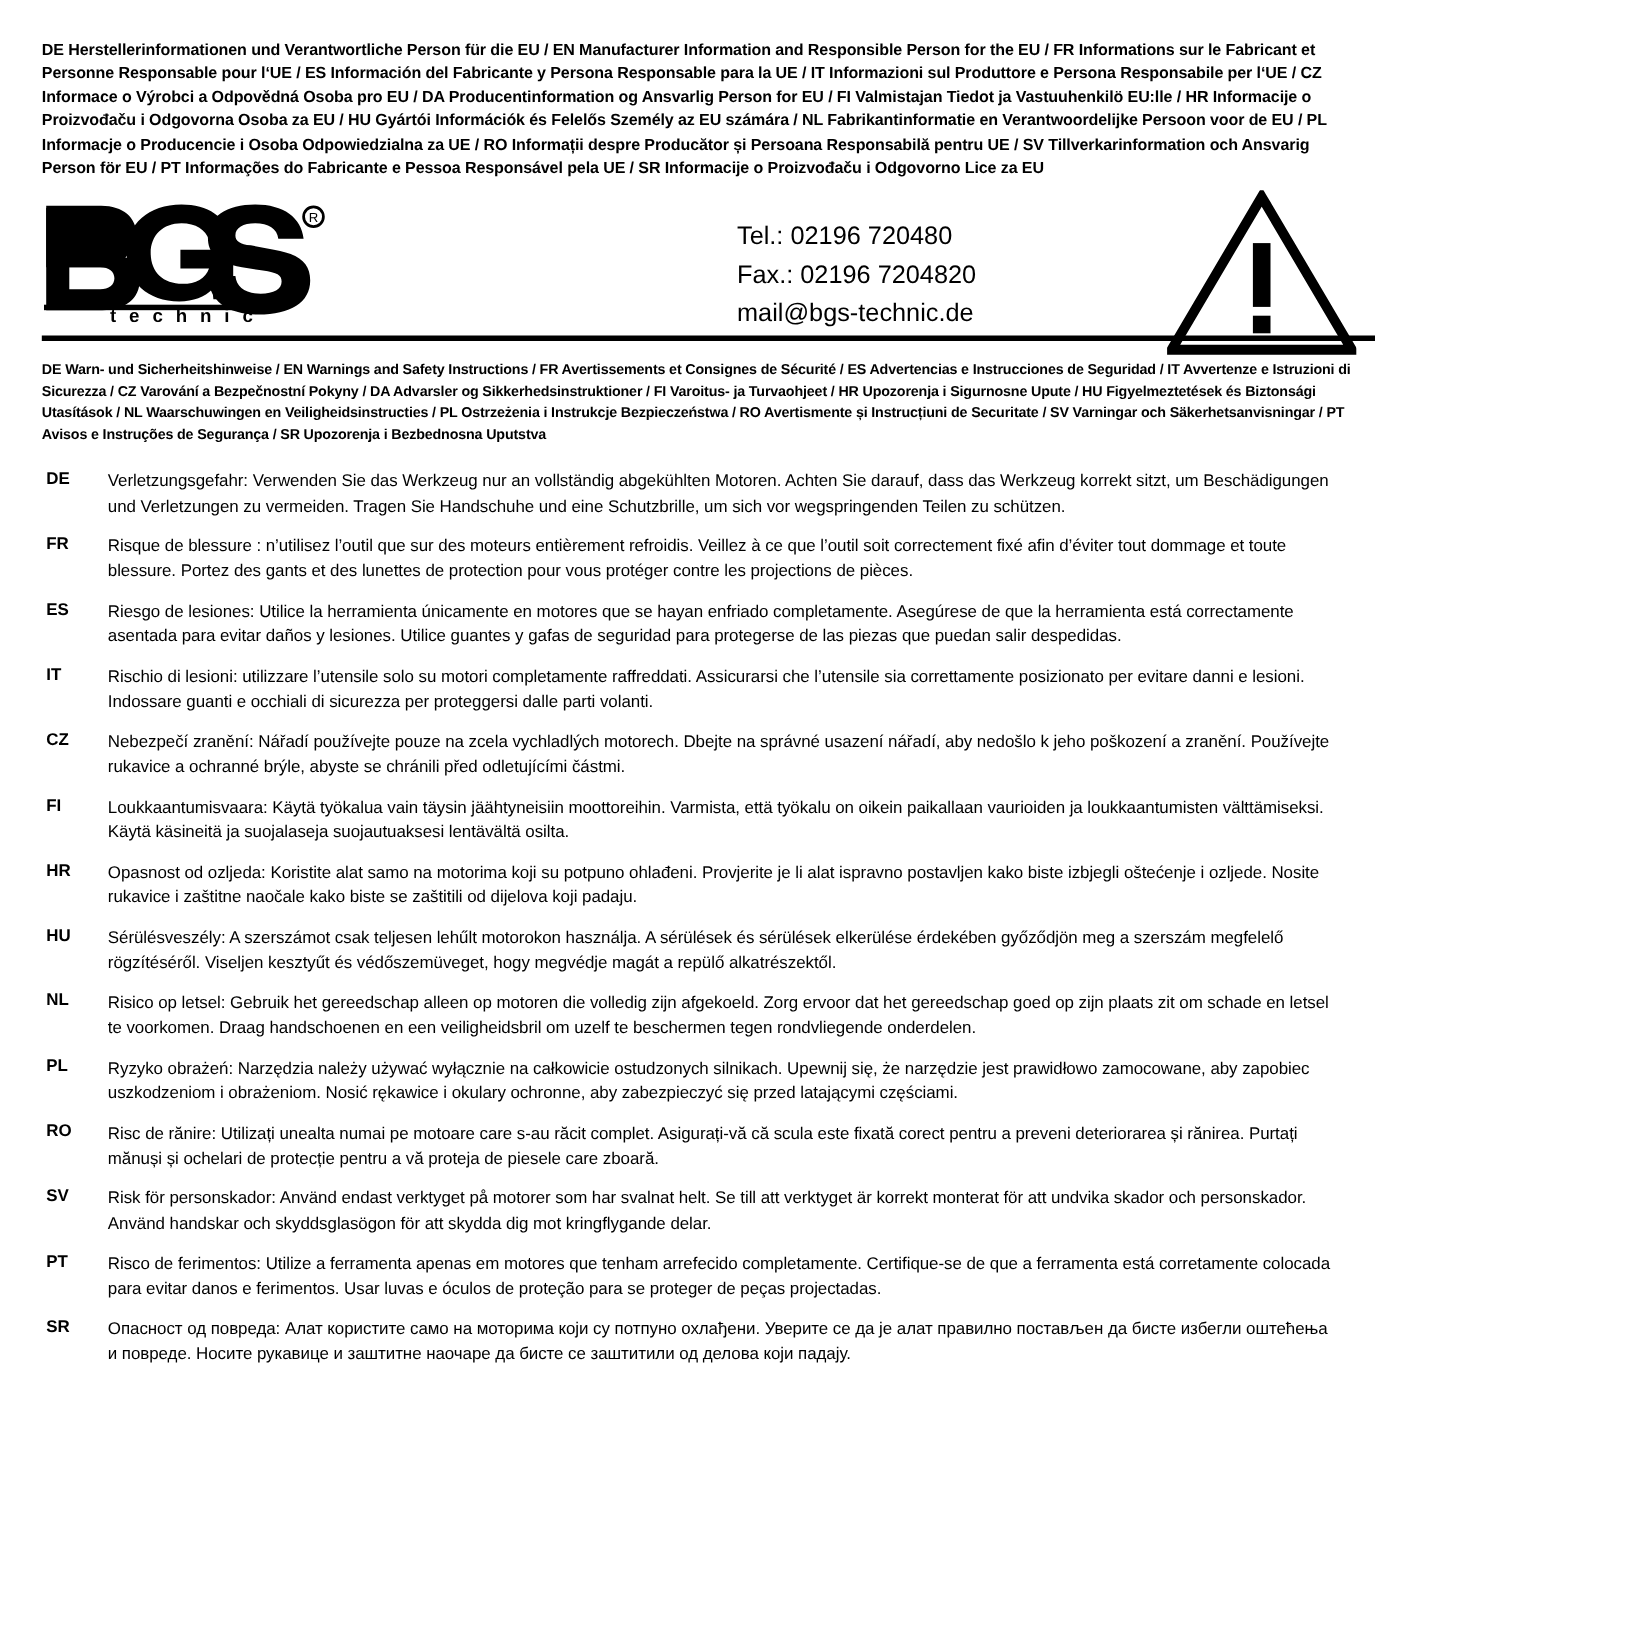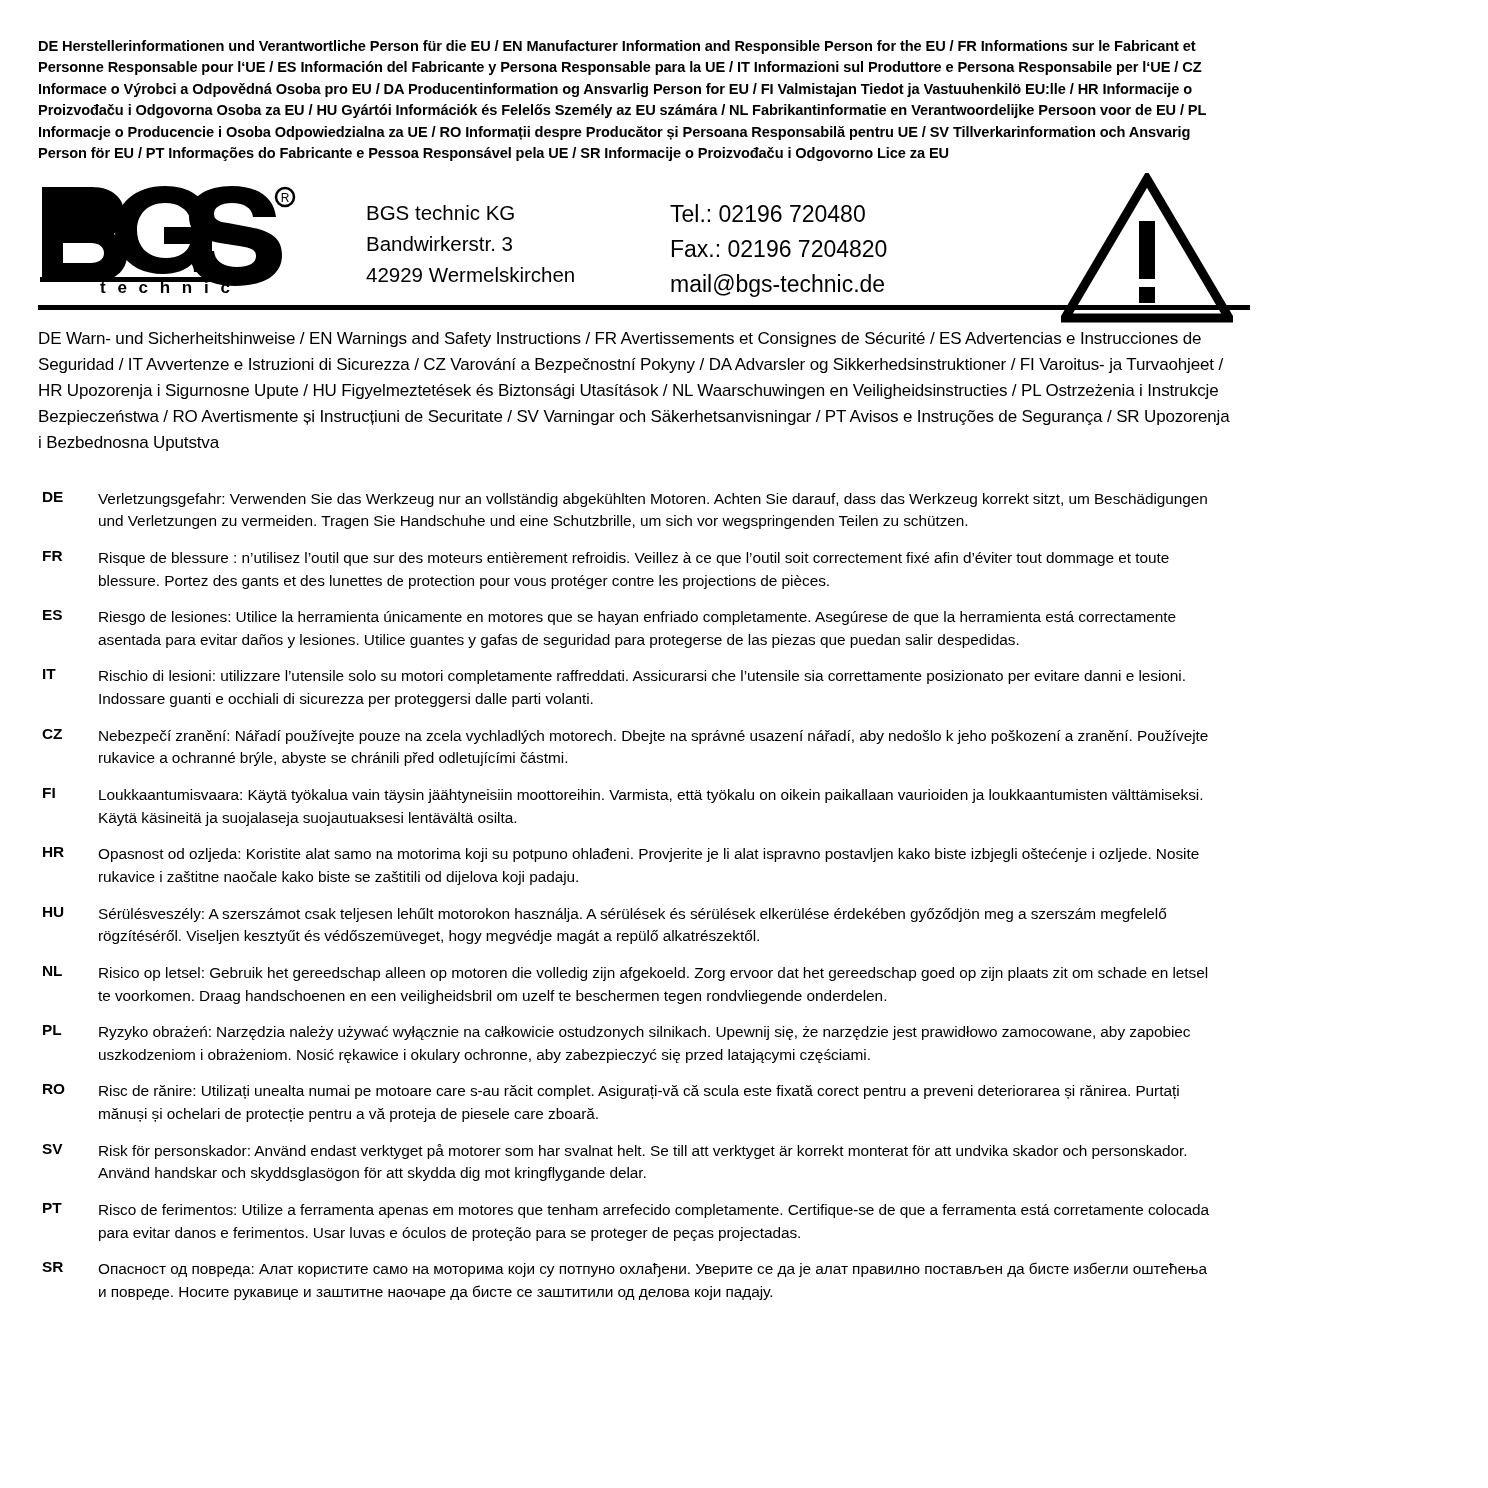--- a/index.html
+++ b/index.html
@@ -82,29 +82,29 @@
   .rule {
     border: 0;
     border-top: 5px solid #000;
     margin: 4px 2px 0 2px;
     width: 1212px;
   }
 
   
   .safety-heading {
     margin: 16px 2px 12px 2px;
-    font-size: 17px;
-    font-weight: normal;
+    font-size: 13px;
+    font-weight: bold;
     line-height: 1.53;
     letter-spacing: -0.15px;
   }
 
   
   .warnings {
-    margin: 32px 0 0 0;
+    margin: 22px 0 0 0;
     width: 100%;
     border-collapse: collapse;
   }
   .warnings tr { vertical-align: top; }
   .warnings td.code {
     width: 56px;
     padding: 0 0 14px 6px;
     font-size: 15.4px;
     font-weight: bold;
     white-space: nowrap;
@@ -138,23 +138,20 @@
         <path d="M176 66 c1 10 9 16 23 16 c12 0 19 -4 19 -11 c0 -6 -4 -8 -17 -10 l-19 -3 c-22 -4 -31 -12 -31 -27 c0 -19 17 -30 43 -30 c26 0 42 12 44 31 h-23 c-1 -9 -9 -14 -21 -14 c-11 0 -18 4 -18 11 c0 5 4 8 14 9 l21 4 c23 4 33 12 33 28 c0 20 -18 31 -47 31 c-28 0 -45 -12 -46 -35 z" fill="#000"></path>
 
         <circle cx="247" cy="12" r="9" fill="none" stroke="#000" stroke-width="2.5"></circle>
         <text x="247" y="17" font-family="Liberation Sans, sans-serif" font-size="12" text-anchor="middle" fill="#000">R</text>
 
         <rect x="2" y="92" width="186" height="5" fill="#000"></rect>
         <text x="62" y="108" font-family="Liberation Sans, sans-serif" font-size="17" font-weight="bold" letter-spacing="3.5" fill="#000">t e c h n i c</text>
       </svg>
     </div>
 
-    <div class="addr">BGS technic KG
-Bandwirkerstr. 3
-42929 Wermelskirchen</div>
 
     <div class="tel">Tel.: 02196 720480
 Fax.: 02196 7204820
 mail@bgs-technic.de</div>
 
 
     <div class="warn-triangle">
       <svg width="172" height="150" viewBox="0 0 172 150" xmlns="http://www.w3.org/2000/svg">
         <path d="M86 6 L168 145 L4 145 Z" fill="none" stroke="#000" stroke-width="9" stroke-linejoin="miter"></path>
         <rect x="78" y="48" width="16" height="58" fill="#000"></rect>

